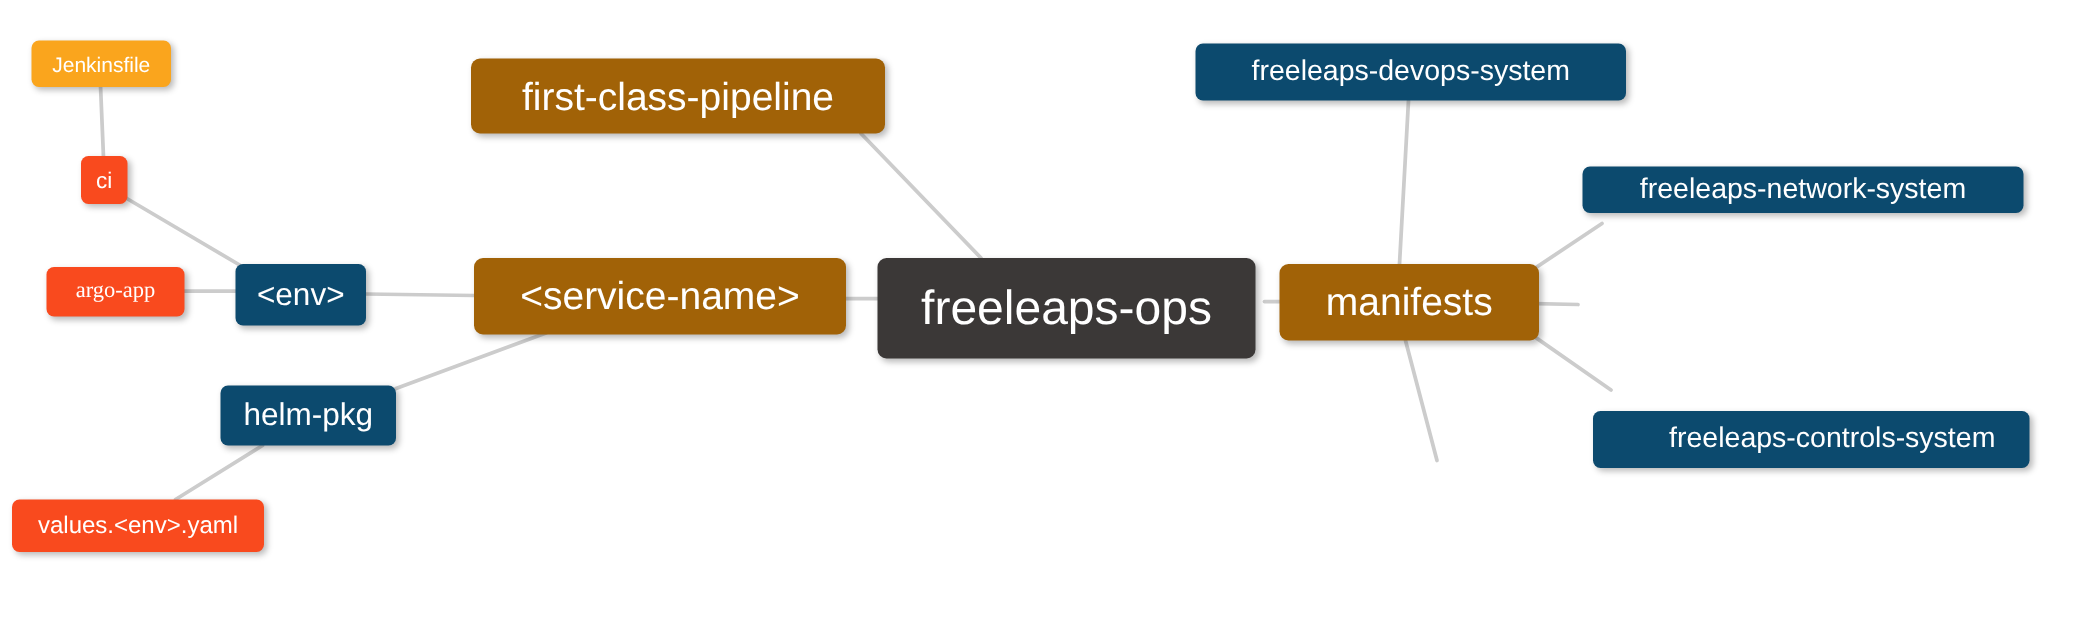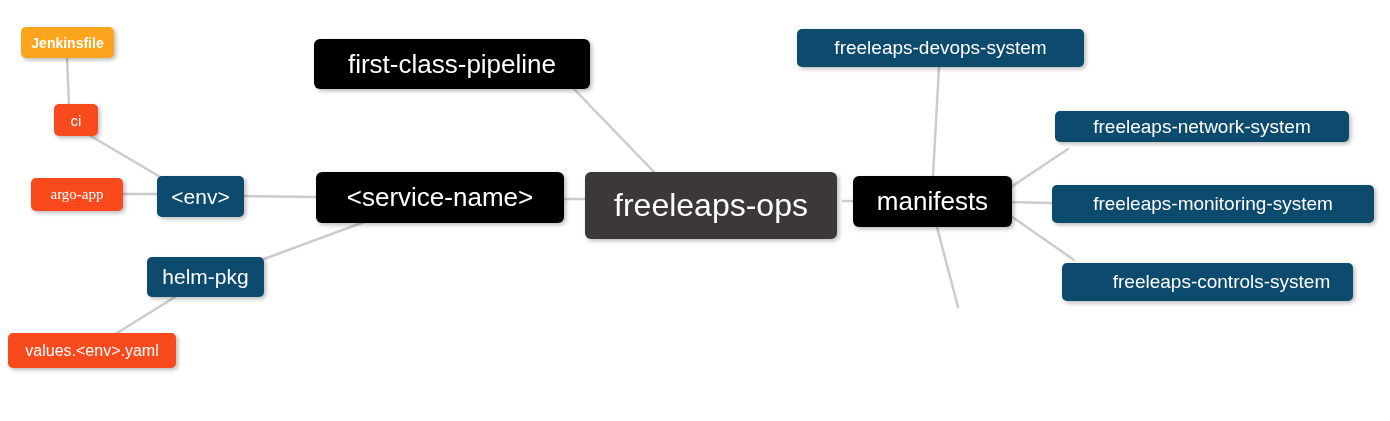--- a/index.html
+++ b/index.html
@@ -33,21 +33,21 @@
     justify-content: center;
     box-sizing: border-box;
     color: #ffffff;
     white-space: nowrap;
     border-radius: 5px;
     box-shadow: 2px 2px 4px rgba(0,0,0,0.28);
     cursor: default;
     user-select: none;
   }
   .root { background: #3b3837; font-size: 32px; border-radius: 6px; }
-  .lv1  { background: #000000; font-size: 26px; border-radius: 6px; }
+  .lv1  { background: #a16207; font-size: 26px; border-radius: 6px; }
   .lv2  { background: #0c4a6e; }
   .lv3  { background: #f94a1e; }
   .lv4  { background: #faa51d; }
 </style>
 </head>
 <body>
 
 <div class="canvas">
 
   <svg class="edges" viewBox="0 0 1390 421" xmlns="http://www.w3.org/2000/svg">
@@ -60,42 +60,41 @@
     <line x1="574" y1="89" x2="654" y2="172"></line>
     <line x1="564" y1="199" x2="585" y2="199"></line>
     <line x1="843" y1="201" x2="856" y2="201"></line>
     <line x1="939" y1="67" x2="933" y2="176"></line>
     <line x1="1008" y1="189" x2="1068" y2="149"></line>
     <line x1="1008" y1="202" x2="1052" y2="203"></line>
     <line x1="1008" y1="214" x2="1074" y2="260"></line>
     <line x1="937" y1="227" x2="958" y2="307"></line>
   </svg>
 
-  <div class="node lv4" style="left:21px; top:27px; width:93px; height:31px; font-size:14px;font-weight:bold;">Jenkinsfile</div>
+  <div class="node lv4" style="left:21px; top:27px; width:93px; height:31px; font-size:14px;">Jenkinsfile</div>
 
-  <div class="node lv3" style="left:54px; top:104px; width:44px; height:32px; font-size:15px;">ci</div>
+  <div class="node lv3" style="left:54px; top:104px; width:31px; height:32px; font-size:15px;">ci</div>
 
   <div class="node lv3" style="left:31px; top:178px; width:92px; height:33px; font-size:15px;font-family:Liberation Serif, serif;">argo-app</div>
 
   <div class="node lv2" style="left:157px; top:176px; width:87px; height:41px; font-size:21px;">&lt;env&gt;</div>
 
   <div class="node lv2" style="left:147px; top:257px; width:117px; height:40px; font-size:21px;">helm-pkg</div>
 
   <div class="node lv3" style="left:8px; top:333px; width:168px; height:35px; font-size:16px;">values.&lt;env&gt;.yaml</div>
 
   <div class="node lv1" style="left:314px; top:39px; width:276px; height:50px;">first-class-pipeline</div>
 
   <div class="node lv1" style="left:316px; top:172px; width:248px; height:51px;text-align:right;">&lt;service-name&gt;</div>
 
   <div class="node root" style="left:585px; top:172px; width:252px; height:67px;">freeleaps-ops</div>
 
-  <div class="node lv1" style="left:853px; top:176px; width:159px; height:51px;">manifests</div>
+  <div class="node lv1" style="left:853px; top:176px; width:173px; height:51px;">manifests</div>
 
   <div class="node lv2" style="left:797px; top:29px; width:287px; height:38px; font-size:19px;">freeleaps-devops-system</div>
 
   <div class="node lv2" style="left:1055px; top:111px; width:294px; height:31px; font-size:19px;">freeleaps-network-system</div>
 
-  <div class="node lv2" style="left:1052px; top:185px; width:322px; height:38px; font-size:19px;">freeleaps-monitoring-system</div>
 
-  <div class="node lv2" style="left:1062px; top:263px; width:291px; height:38px; font-size:19px;padding-left:28px;">freeleaps-controls-system</div>
+  <div class="node lv2" style="left:1062px; top:274px; width:291px; height:38px; font-size:19px;padding-left:28px;">freeleaps-controls-system</div>
 
 
 </div>
 
 </body></html>

